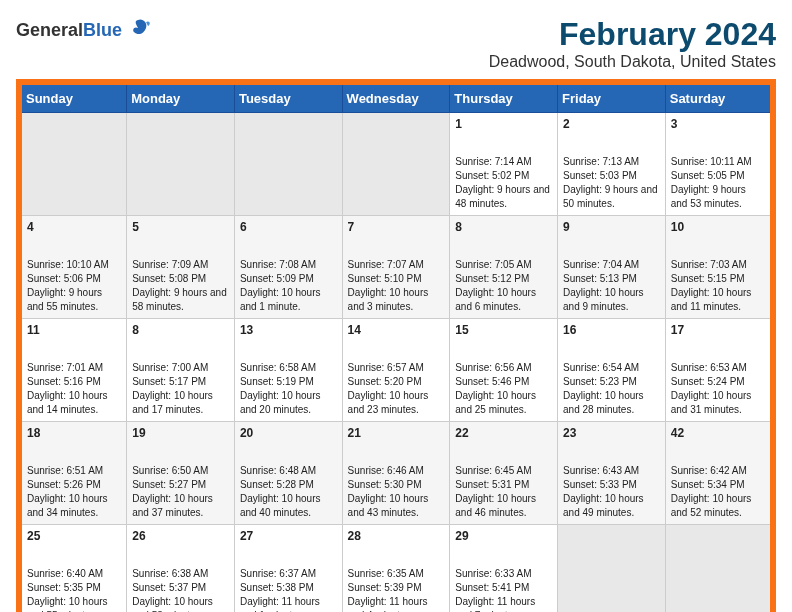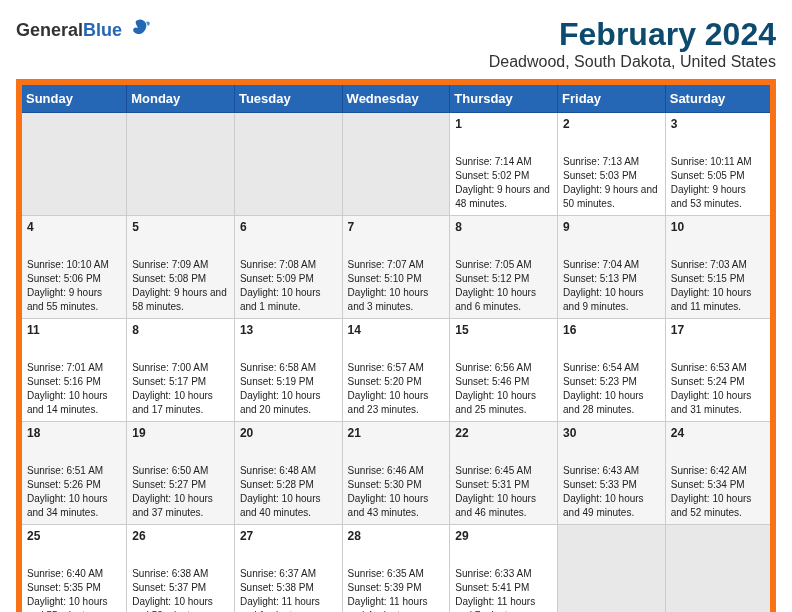--- a/index.html
+++ b/index.html
@@ -253,27 +253,27 @@
 Sunset: 5:30 PM
 Daylight: 10 hours and 43 minutes.</div>
         </td>
         <td>
           <span class="day-num">22</span>
           <div class="day-info">Sunrise: 6:45 AM
 Sunset: 5:31 PM
 Daylight: 10 hours and 46 minutes.</div>
         </td>
         <td>
-          <span class="day-num">30</span>
+          <span class="day-num">23</span>
           <div class="day-info">Sunrise: 6:43 AM
 Sunset: 5:33 PM
 Daylight: 10 hours and 49 minutes.</div>
         </td>
         <td>
-          <span class="day-num">24</span>
+          <span class="day-num">42</span>
           <div class="day-info">Sunrise: 6:42 AM
 Sunset: 5:34 PM
 Daylight: 10 hours and 52 minutes.</div>
         </td>
       </tr>
       <tr>
         <td>
           <span class="day-num">25</span>
           <div class="day-info">Sunrise: 6:40 AM
 Sunset: 5:35 PM

